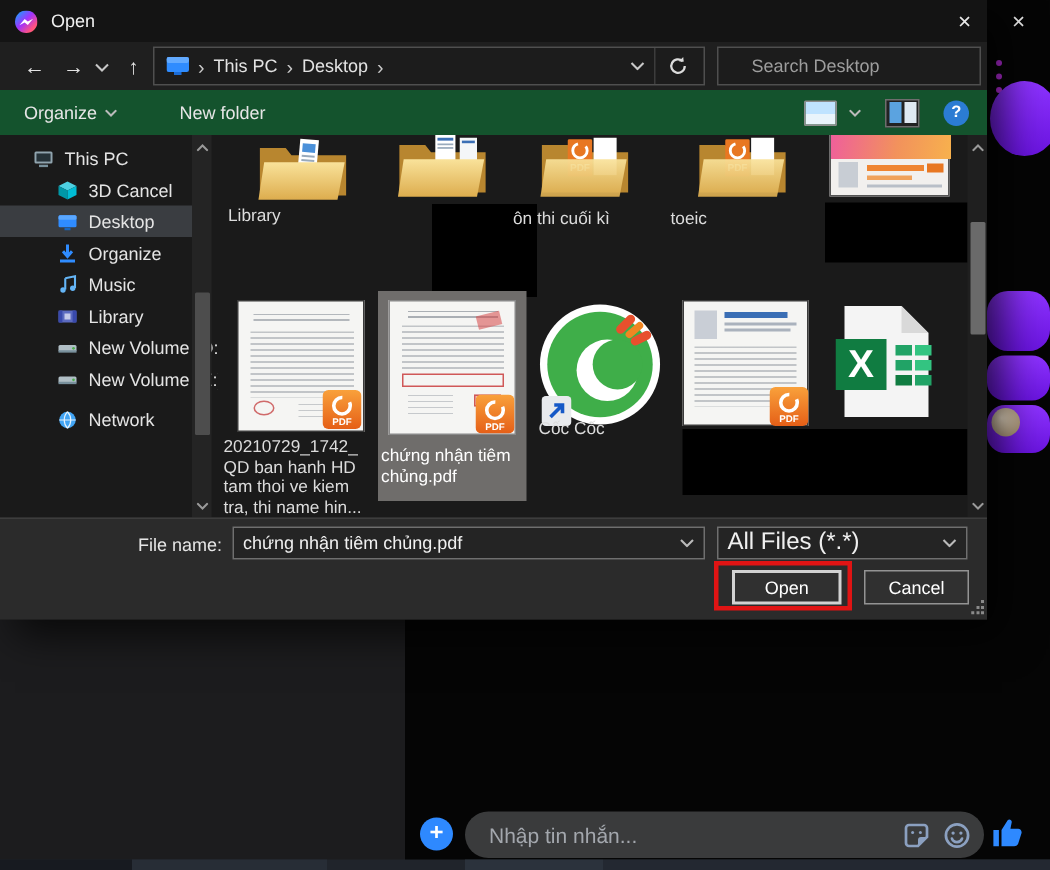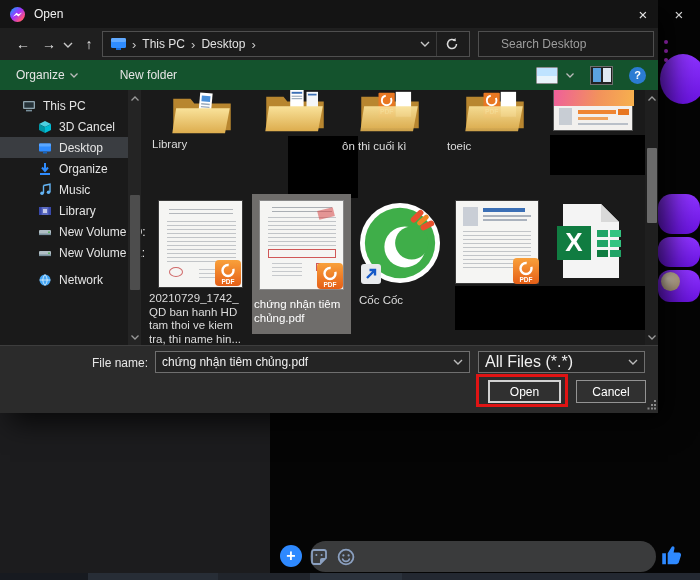--- a/index.html
+++ b/index.html
@@ -130,20 +130,21 @@
 
 <div class="abs taskbar">
   <i style="left:0;width:88px;background:#171a20"></i>
   <i style="left:88px;width:130px;background:#272d36"></i>
   <i style="left:310px;width:92px;background:#2b323c"></i>
   <i style="left:402px;width:298px;background:#232831"></i>
 </div>
 
 <div class="abs mbar-plus">+</div>
 <div class="abs mbar-pill">
+  <input placeholder="Nhập tin nhắn..." style="">
   <svg class="mbar-ico" viewBox="0 0 18 18">
     <path d="M2 4 a2 2 0 0 1 2-2 h10 a2 2 0 0 1 2 2 v6 l-6 6 H4 a2 2 0 0 1-2-2 z" fill="none" stroke="#8ba0c0" stroke-width="1.8"></path>
     <path d="M16 10 l-6 6 v-4 a2 2 0 0 1 2-2 z" fill="#8ba0c0"></path>
     <circle cx="6.4" cy="7" r="1" fill="#8ba0c0"></circle>
       <circle cx="11.6" cy="7" r="1" fill="#8ba0c0"></circle>
   </svg>
   <svg class="mbar-ico" viewBox="0 0 18 18">
     <circle cx="9" cy="9" r="7.4" fill="none" stroke="#8ba0c0" stroke-width="1.8"></circle>
     <circle cx="6.4" cy="7.4" r="1.1" fill="#8ba0c0"></circle>
       <circle cx="11.6" cy="7.4" r="1.1" fill="#8ba0c0"></circle>
@@ -427,21 +428,21 @@
           <line x1="56" y1="18" x2="63" y2="11" stroke="#e8502d" stroke-width="6"></line>
           <line x1="66" y1="26" x2="74" y2="22" stroke="#e8502d" stroke-width="6"></line>
           <line x1="62" y1="21.5" x2="69" y2="15.5" stroke="#f08622" stroke-width="5"></line>
         </g>
       </svg>
     </div>
     <svg class="abs" style="left:216px;top:174px" width="20" height="20" viewBox="0 0 20 20">
       <rect width="20" height="20" rx="3" fill="#e8eaed"></rect>
       <path d="M6 14 L13.5 6.5 M8.5 6 h5.5 v5.5" stroke="#1659c7" stroke-width="2.4" fill="none"></path>
     </svg>
-    <div class="abs flabel" style="left:214px;top:204px;width:82px">Cốc Cốc</div>
+    <div class="abs flabel" style="left:214px;top:190px;width:82px">Cốc Cốc</div>
 
     <div class="abs page" style="left:310px;top:110px;width:84px;height:84px">
       <div class="abs" style="left:7px;top:6px;width:15px;height:19px;background:#c9ced6"></div>
       <div class="abs" style="left:27px;top:7px;width:42px;height:4px;background:#3b6fb5"></div>
       <div class="abs" style="left:27px;top:14px;width:48px;height:2px;background:#aab2bd"></div>
       <div class="abs" style="left:27px;top:18px;width:44px;height:2px;background:#aab2bd"></div>
       <div class="tlines" style="left:7px;top:30px;width:68px;height:40px;opacity:.55"></div>
     </div>
     <svg class="abs" style="left:368px;top:168px" width="26" height="26" viewBox="0 0 26 26">
       <rect width="26" height="26" rx="4" fill="url(#gFox)"></rect>

